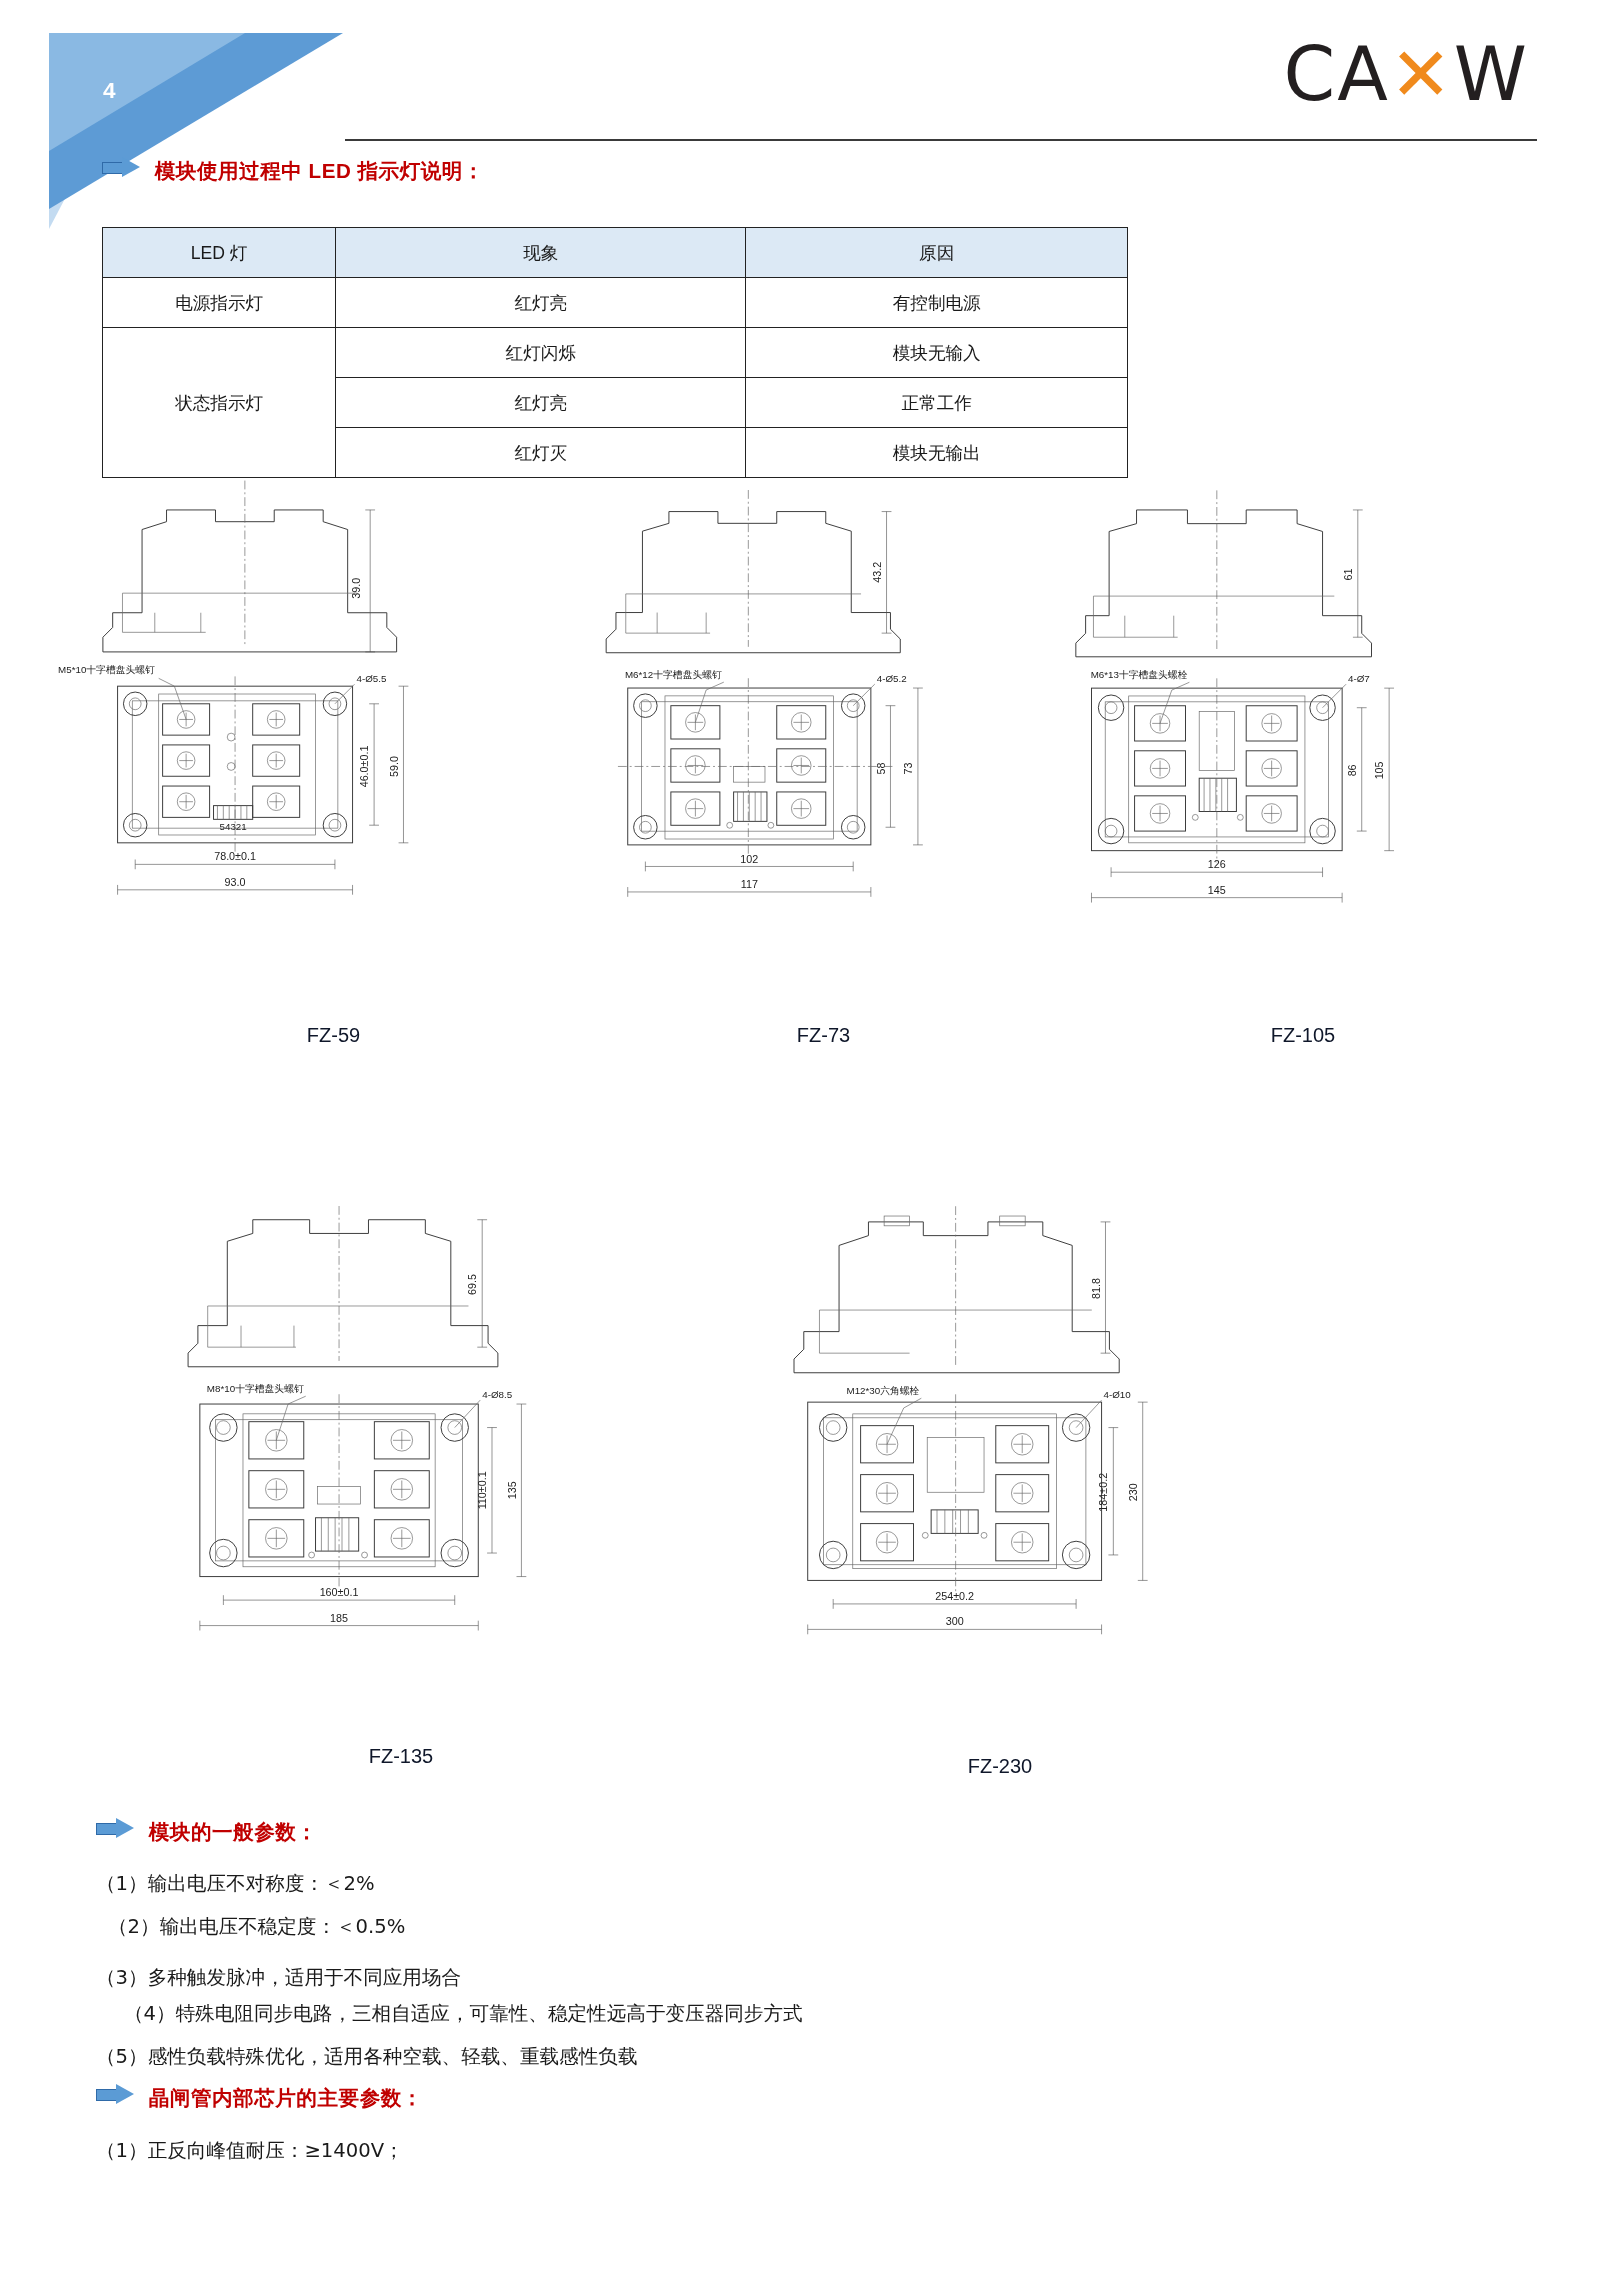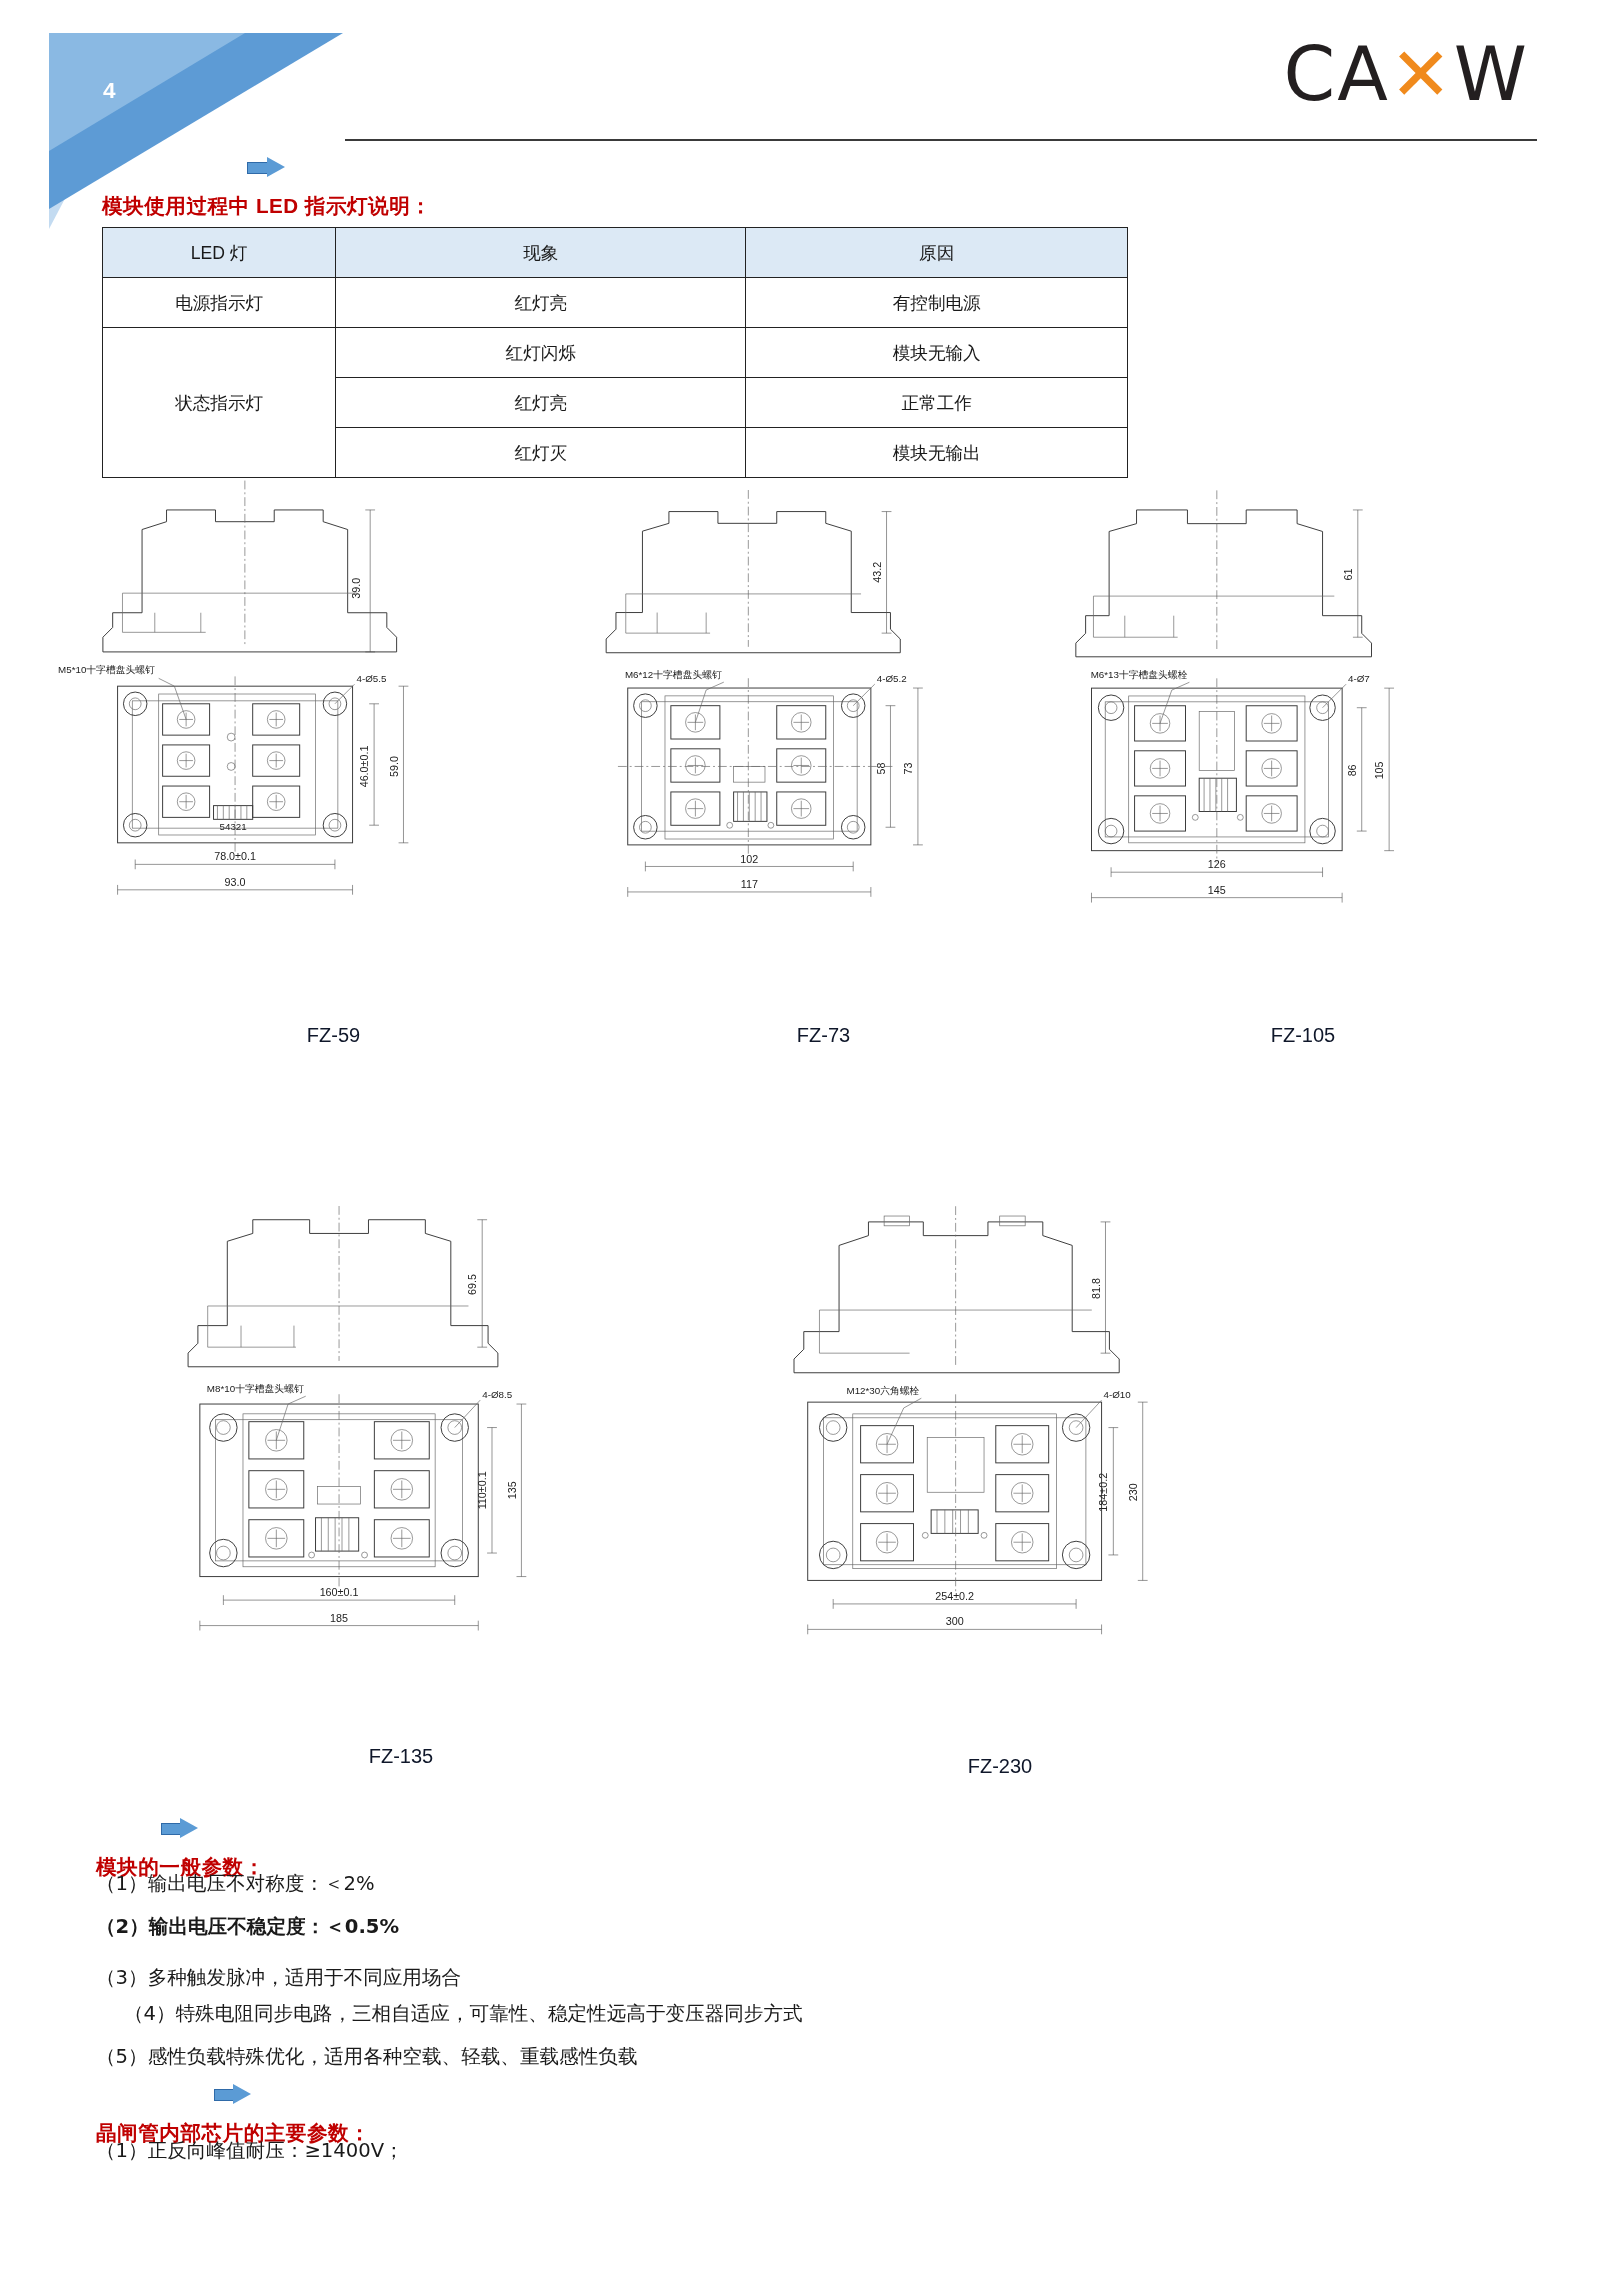--- a/index.html
+++ b/index.html
@@ -79,23 +79,21 @@
     left: 345px;
     width: 1192px;
     height: 2px;
     background: #3a3a3a;
   }
 
   
   .arrow-head {
     position: absolute;
     display: flex;
-    align-items: center;
     gap: 13.7px;
-    flex-direction: column;
   }
   .arrow-ico {
     width: 39px; height: 21.6px;
     position: relative;
     flex: 0 0 auto;
   }
   .arrow-ico .shaft {
     position: absolute;
     left: 0; top: 4.9px;
     width: 21.6px; height: 11.8px;
@@ -556,21 +554,21 @@
 </div>
 
 <div class="arrow-head" style="top:1818px; left:96px;">
   <span class="arrow-ico">
       <span class="shaft"></span>
       <span class="tip"></span>
     </span>
   <span class="sec-title">模块的一般参数：</span>
 </div>
 <div class="body-line" style="top:1870px; left:96px;">（1）输出电压不对称度：＜2%</div>
-<div class="body-line" style="top:1913px; left:96px;font-weight:bold;">（2）输出电压不稳定度：＜0.5%</div>
+<div class="body-line" style="top:1913px; left:108px;">（2）输出电压不稳定度：＜0.5%</div>
 <div class="body-line" style="top:1956px; left:96px;margin-top:8px;">（3）多种触发脉冲，适用于不同应用场合</div>
 <div class="body-line" style="top:2000px; left:96px;margin-left:28px;">（4）特殊电阻同步电路，三相自适应，可靠性、稳定性远高于变压器同步方式</div>
 <div class="body-line" style="top:2043px; left:96px;">（5）感性负载特殊优化，适用各种空载、轻载、重载感性负载</div>
 
 <div class="arrow-head" style="top:2084px; left:96px;">
   <span class="arrow-ico">
       <span class="shaft"></span>
       <span class="tip"></span>
     </span>
   <span class="sec-title">晶闸管内部芯片的主要参数：</span>

